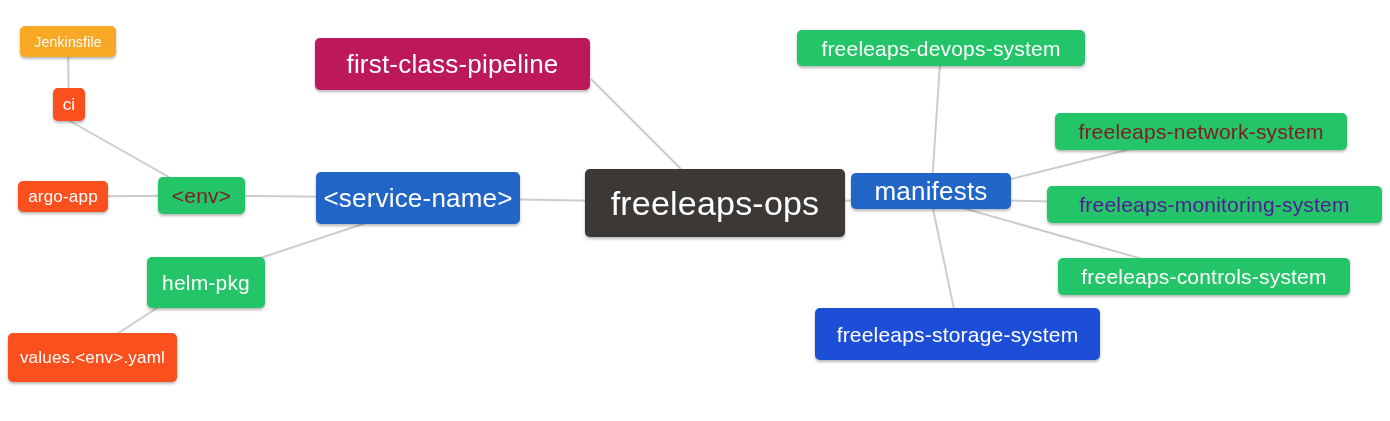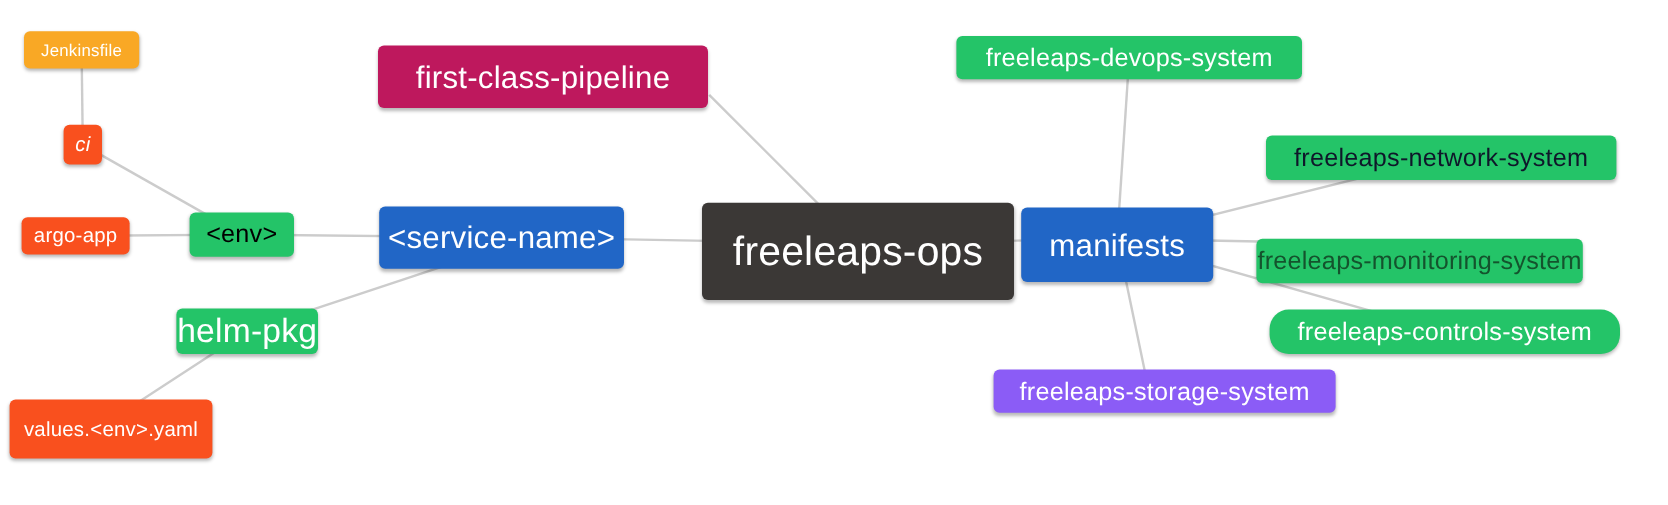--- a/index.html
+++ b/index.html
@@ -55,29 +55,29 @@
       <line x1="591" y1="79" x2="715" y2="203" stroke="#cccccc" stroke-width="2"></line>
       <line x1="441.5" y1="198" x2="715" y2="203" stroke="#cccccc" stroke-width="2"></line>
       <line x1="715" y1="203" x2="931" y2="199" stroke="#cccccc" stroke-width="2"></line>
       <line x1="931" y1="199" x2="941" y2="48" stroke="#cccccc" stroke-width="2"></line>
       <line x1="931" y1="199" x2="1201" y2="131.5" stroke="#cccccc" stroke-width="2"></line>
       <line x1="931" y1="199" x2="1212.5" y2="204.5" stroke="#cccccc" stroke-width="2"></line>
       <line x1="931" y1="199" x2="1204" y2="276.5" stroke="#cccccc" stroke-width="2"></line>
       <line x1="931" y1="199" x2="957.5" y2="326" stroke="#cccccc" stroke-width="2"></line>
     </svg>
   <div id="node-layer">
-      <div class="node" style="left: 585px; top: 169px; width: 260px; height: 81px; font-size: 34px; background: rgb(59, 56, 54); color: rgb(255, 255, 255);">freeleaps-ops</div>
+      <div class="node" style="left: 585px; top: 169px; width: 260px; height: 68px; font-size: 34px; background: rgb(59, 56, 54); color: rgb(255, 255, 255);">freeleaps-ops</div>
       <div class="node" style="left: 315px; top: 38px; width: 275px; height: 52px; font-size: 26px; background: #be185d; color: rgb(255, 255, 255);">first-class-pipeline</div>
       <div class="node" style="left: 316px; top: 172px; width: 204px; height: 52px; font-size: 26px; background: rgb(33, 102, 198); color: rgb(255, 255, 255);">&lt;service-name&gt;</div>
-      <div class="node" style="left: 851px; top: 173px; width: 160px; height: 62px; font-size: 26px; background: rgb(33, 102, 198); color: rgb(255, 255, 255);">manifests</div>
-      <div class="node" style="left: 158px; top: 177px; width: 87px; height: 37px; font-size: 21px; background: rgb(36, 196, 104); color: #000000;">&lt;env&gt;</div>
-      <div class="node" style="left: 147px; top: 257px; width: 118px; height: 38px; font-size: 28px; background: rgb(36, 196, 104); color: rgb(255, 255, 255);">helm-pkg</div>
+      <div class="node" style="left: 851px; top: 173px; width: 160px; height: 36px; font-size: 26px; background: rgb(33, 102, 198); color: rgb(255, 255, 255);">manifests</div>
+      <div class="node" style="left: 158px; top: 177px; width: 87px; height: 37px; font-size: 21px; background: rgb(36, 196, 104); color: #7f1d1d;">&lt;env&gt;</div>
+      <div class="node" style="left: 147px; top: 257px; width: 118px; height: 51px; font-size: 21px; background: rgb(36, 196, 104); color: rgb(255, 255, 255);">helm-pkg</div>
       <div class="node" style="left: 797px; top: 30px; width: 288px; height: 36px; font-size: 21px; background: rgb(36, 196, 104); color: rgb(255, 255, 255);">freeleaps-devops-system</div>
-      <div class="node" style="left: 1055px; top: 113px; width: 292px; height: 37px; font-size: 21px; background: rgb(36, 196, 104); color: #0f172a;">freeleaps-network-system</div>
-      <div class="node" style="left: 1047px; top: 186px; width: 272px; height: 37px; font-size: 21px; background: rgb(36, 196, 104); color: #14532d; margin-top: 13px;">freeleaps-monitoring-system</div>
-      <div class="node" style="left: 1058px; top: 258px; width: 292px; height: 37px; font-size: 21px; background: rgb(36, 196, 104); color: rgb(255, 255, 255); border-radius: 16px;">freeleaps-controls-system</div>
-      <div class="node" style="left: 815px; top: 308px; width: 285px; height: 36px; font-size: 21px; background: #8b5cf6; color: rgb(255, 255, 255); margin-left: 13px;">freeleaps-storage-system</div>
-      <div class="node" style="left: 53px; top: 104px; width: 32px; height: 33px; font-size: 17px; background: rgb(249, 80, 30); color: rgb(255, 255, 255); font-style: italic;">ci</div>
+      <div class="node" style="left: 1055px; top: 113px; width: 292px; height: 37px; font-size: 21px; background: rgb(36, 196, 104); color: #7f1d1d;">freeleaps-network-system</div>
+      <div class="node" style="left: 1047px; top: 186px; width: 335px; height: 37px; font-size: 21px; background: rgb(36, 196, 104); color: #4c1d95;">freeleaps-monitoring-system</div>
+      <div class="node" style="left: 1058px; top: 258px; width: 292px; height: 37px; font-size: 21px; background: rgb(36, 196, 104); color: rgb(255, 255, 255);">freeleaps-controls-system</div>
+      <div class="node" style="left: 815px; top: 308px; width: 285px; height: 52px; font-size: 21px; background: #1d4ed8; color: rgb(255, 255, 255);">freeleaps-storage-system</div>
+      <div class="node" style="left: 53px; top: 88px; width: 32px; height: 33px; font-size: 17px; background: rgb(249, 80, 30); color: rgb(255, 255, 255);">ci</div>
       <div class="node" style="left: 18px; top: 181px; width: 90px; height: 31px; font-size: 17px; background: rgb(249, 80, 30); color: rgb(255, 255, 255);">argo-app</div>
       <div class="node" style="left: 8px; top: 333px; width: 169px; height: 49px; font-size: 17px; background: rgb(249, 80, 30); color: rgb(255, 255, 255);">values.&lt;env&gt;.yaml</div>
       <div class="node" style="left: 20px; top: 26px; width: 96px; height: 31px; font-size: 14px; background: rgb(249, 168, 37); color: rgb(255, 255, 255);">Jenkinsfile</div>
     </div>
 </div>
 
 </body></html>

